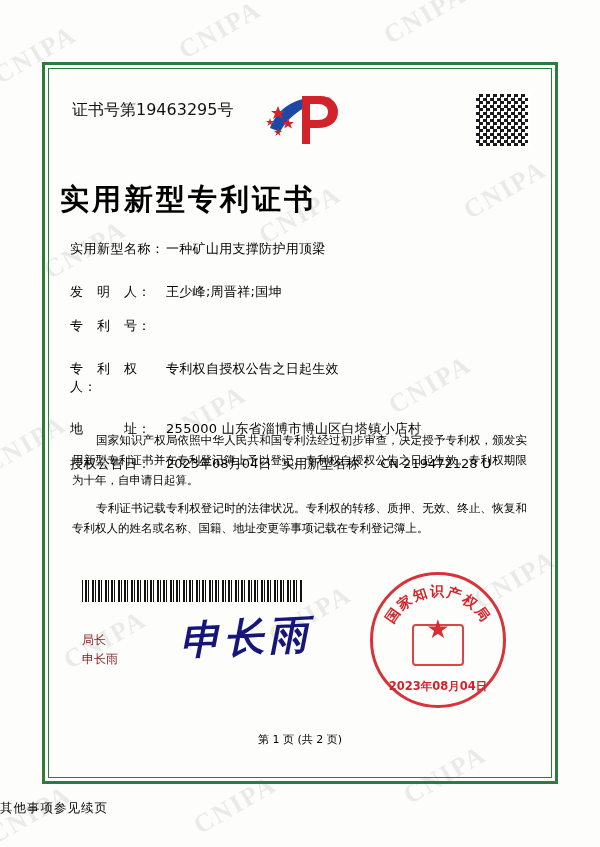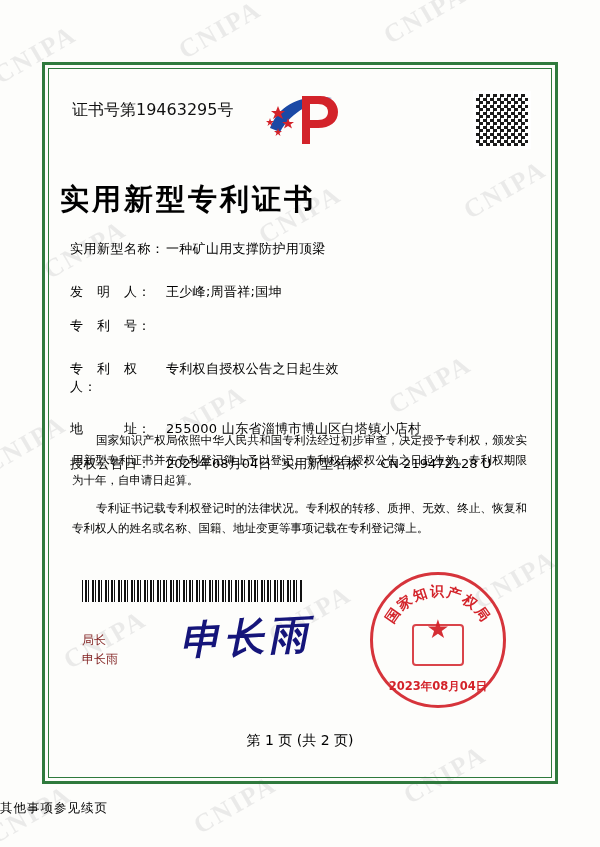--- a/index.html
+++ b/index.html
@@ -263,21 +263,21 @@
     font-weight: bold;
     font-family: "DejaVu Sans", sans-serif;
   }
 
   .page-no {
     position: absolute;
     left: 0;
     top: 652px;
     width: 480px;
     text-align: center;
-    font-size: 14px;
+    font-size: 11px;
     color: #000;
     font-family: "DejaVu Sans", sans-serif;
   }
 
   .footnote {
     position: absolute;
     left: 0;
     top: 800px;
     width: 600px;
     text-align: left;

